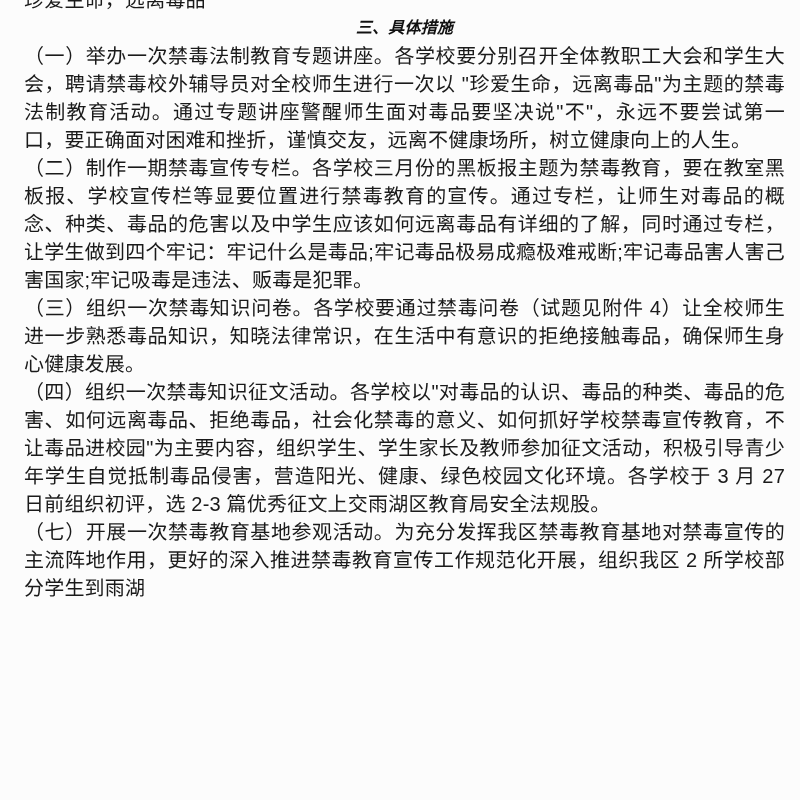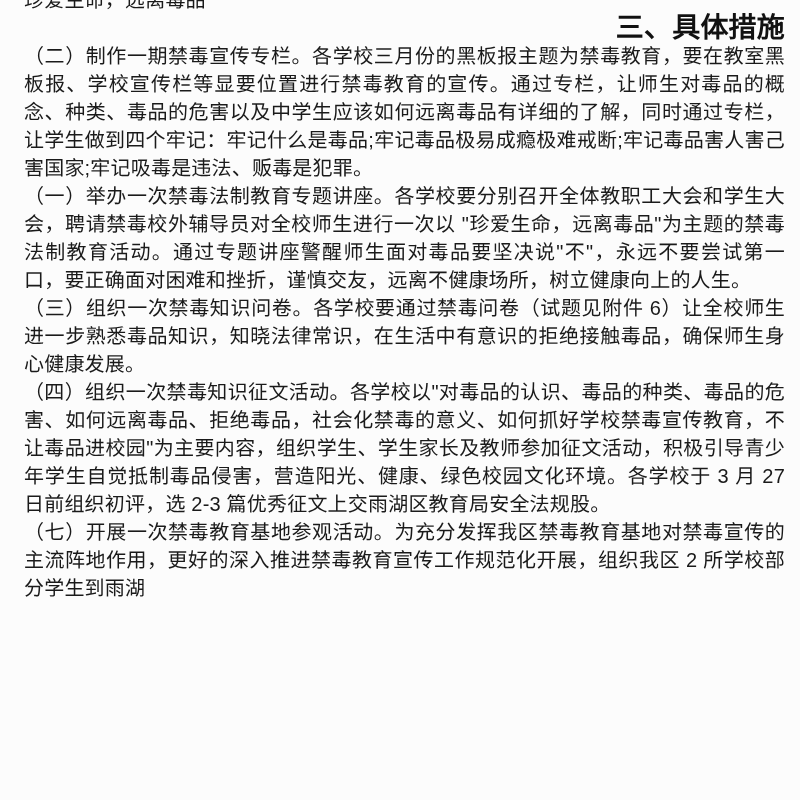--- a/index.html
+++ b/index.html
@@ -34,33 +34,34 @@
   .doc-body p {
     margin: 0;
     padding: 0;
   }
   .intro-line {
     text-align: left;
   }
   .section-heading {
     margin: 0;
     padding: 0;
-    font-size: 28px;
+    font-size: 16px;
     line-height: 28px;
     font-weight: 700;
-    text-align: right;
+    text-align: center;
     color: #111;
+    font-style: italic;
   }
 </style>
 </head>
 <body>
 
 <div class="page">
   <div class="doc-body">
     <p class="intro-line">珍爱生命，远离毒品</p>
     <p class="section-heading">三、具体措施</p>
+    <p>（一）举办一次禁毒法制教育专题讲座。各学校要分别召开全体教职工大会和学生大会，聘请禁毒校外辅导员对全校师生进行一次以 "珍爱生命，远离毒品"为主题的禁毒法制教育活动。通过专题讲座警醒师生面对毒品要坚决说"不"，永远不要尝试第一口，要正确面对困难和挫折，谨慎交友，远离不健康场所，树立健康向上的人生。</p>
     <p>（二）制作一期禁毒宣传专栏。各学校三月份的黑板报主题为禁毒教育，要在教室黑板报、学校宣传栏等显要位置进行禁毒教育的宣传。通过专栏，让师生对毒品的概念、种类、毒品的危害以及中学生应该如何远离毒品有详细的了解，同时通过专栏，让学生做到四个牢记：牢记什么是毒品;牢记毒品极易成瘾极难戒断;牢记毒品害人害己害国家;牢记吸毒是违法、贩毒是犯罪。</p>
-    <p>（一）举办一次禁毒法制教育专题讲座。各学校要分别召开全体教职工大会和学生大会，聘请禁毒校外辅导员对全校师生进行一次以 "珍爱生命，远离毒品"为主题的禁毒法制教育活动。通过专题讲座警醒师生面对毒品要坚决说"不"，永远不要尝试第一口，要正确面对困难和挫折，谨慎交友，远离不健康场所，树立健康向上的人生。</p>
-    <p>（三）组织一次禁毒知识问卷。各学校要通过禁毒问卷（试题见附件 6）让全校师生进一步熟悉毒品知识，知晓法律常识，在生活中有意识的拒绝接触毒品，确保师生身心健康发展。</p>
+    <p>（三）组织一次禁毒知识问卷。各学校要通过禁毒问卷（试题见附件 4）让全校师生进一步熟悉毒品知识，知晓法律常识，在生活中有意识的拒绝接触毒品，确保师生身心健康发展。</p>
     <p>（四）组织一次禁毒知识征文活动。各学校以"对毒品的认识、毒品的种类、毒品的危害、如何远离毒品、拒绝毒品，社会化禁毒的意义、如何抓好学校禁毒宣传教育，不让毒品进校园"为主要内容，组织学生、学生家长及教师参加征文活动，积极引导青少年学生自觉抵制毒品侵害，营造阳光、健康、绿色校园文化环境。各学校于 3 月 27 日前组织初评，选 2-3 篇优秀征文上交雨湖区教育局安全法规股。</p>
     <p>（七）开展一次禁毒教育基地参观活动。为充分发挥我区禁毒教育基地对禁毒宣传的主流阵地作用，更好的深入推进禁毒教育宣传工作规范化开展，组织我区 2 所学校部分学生到雨湖</p>
   </div>
 </div>
 
 </body></html>

